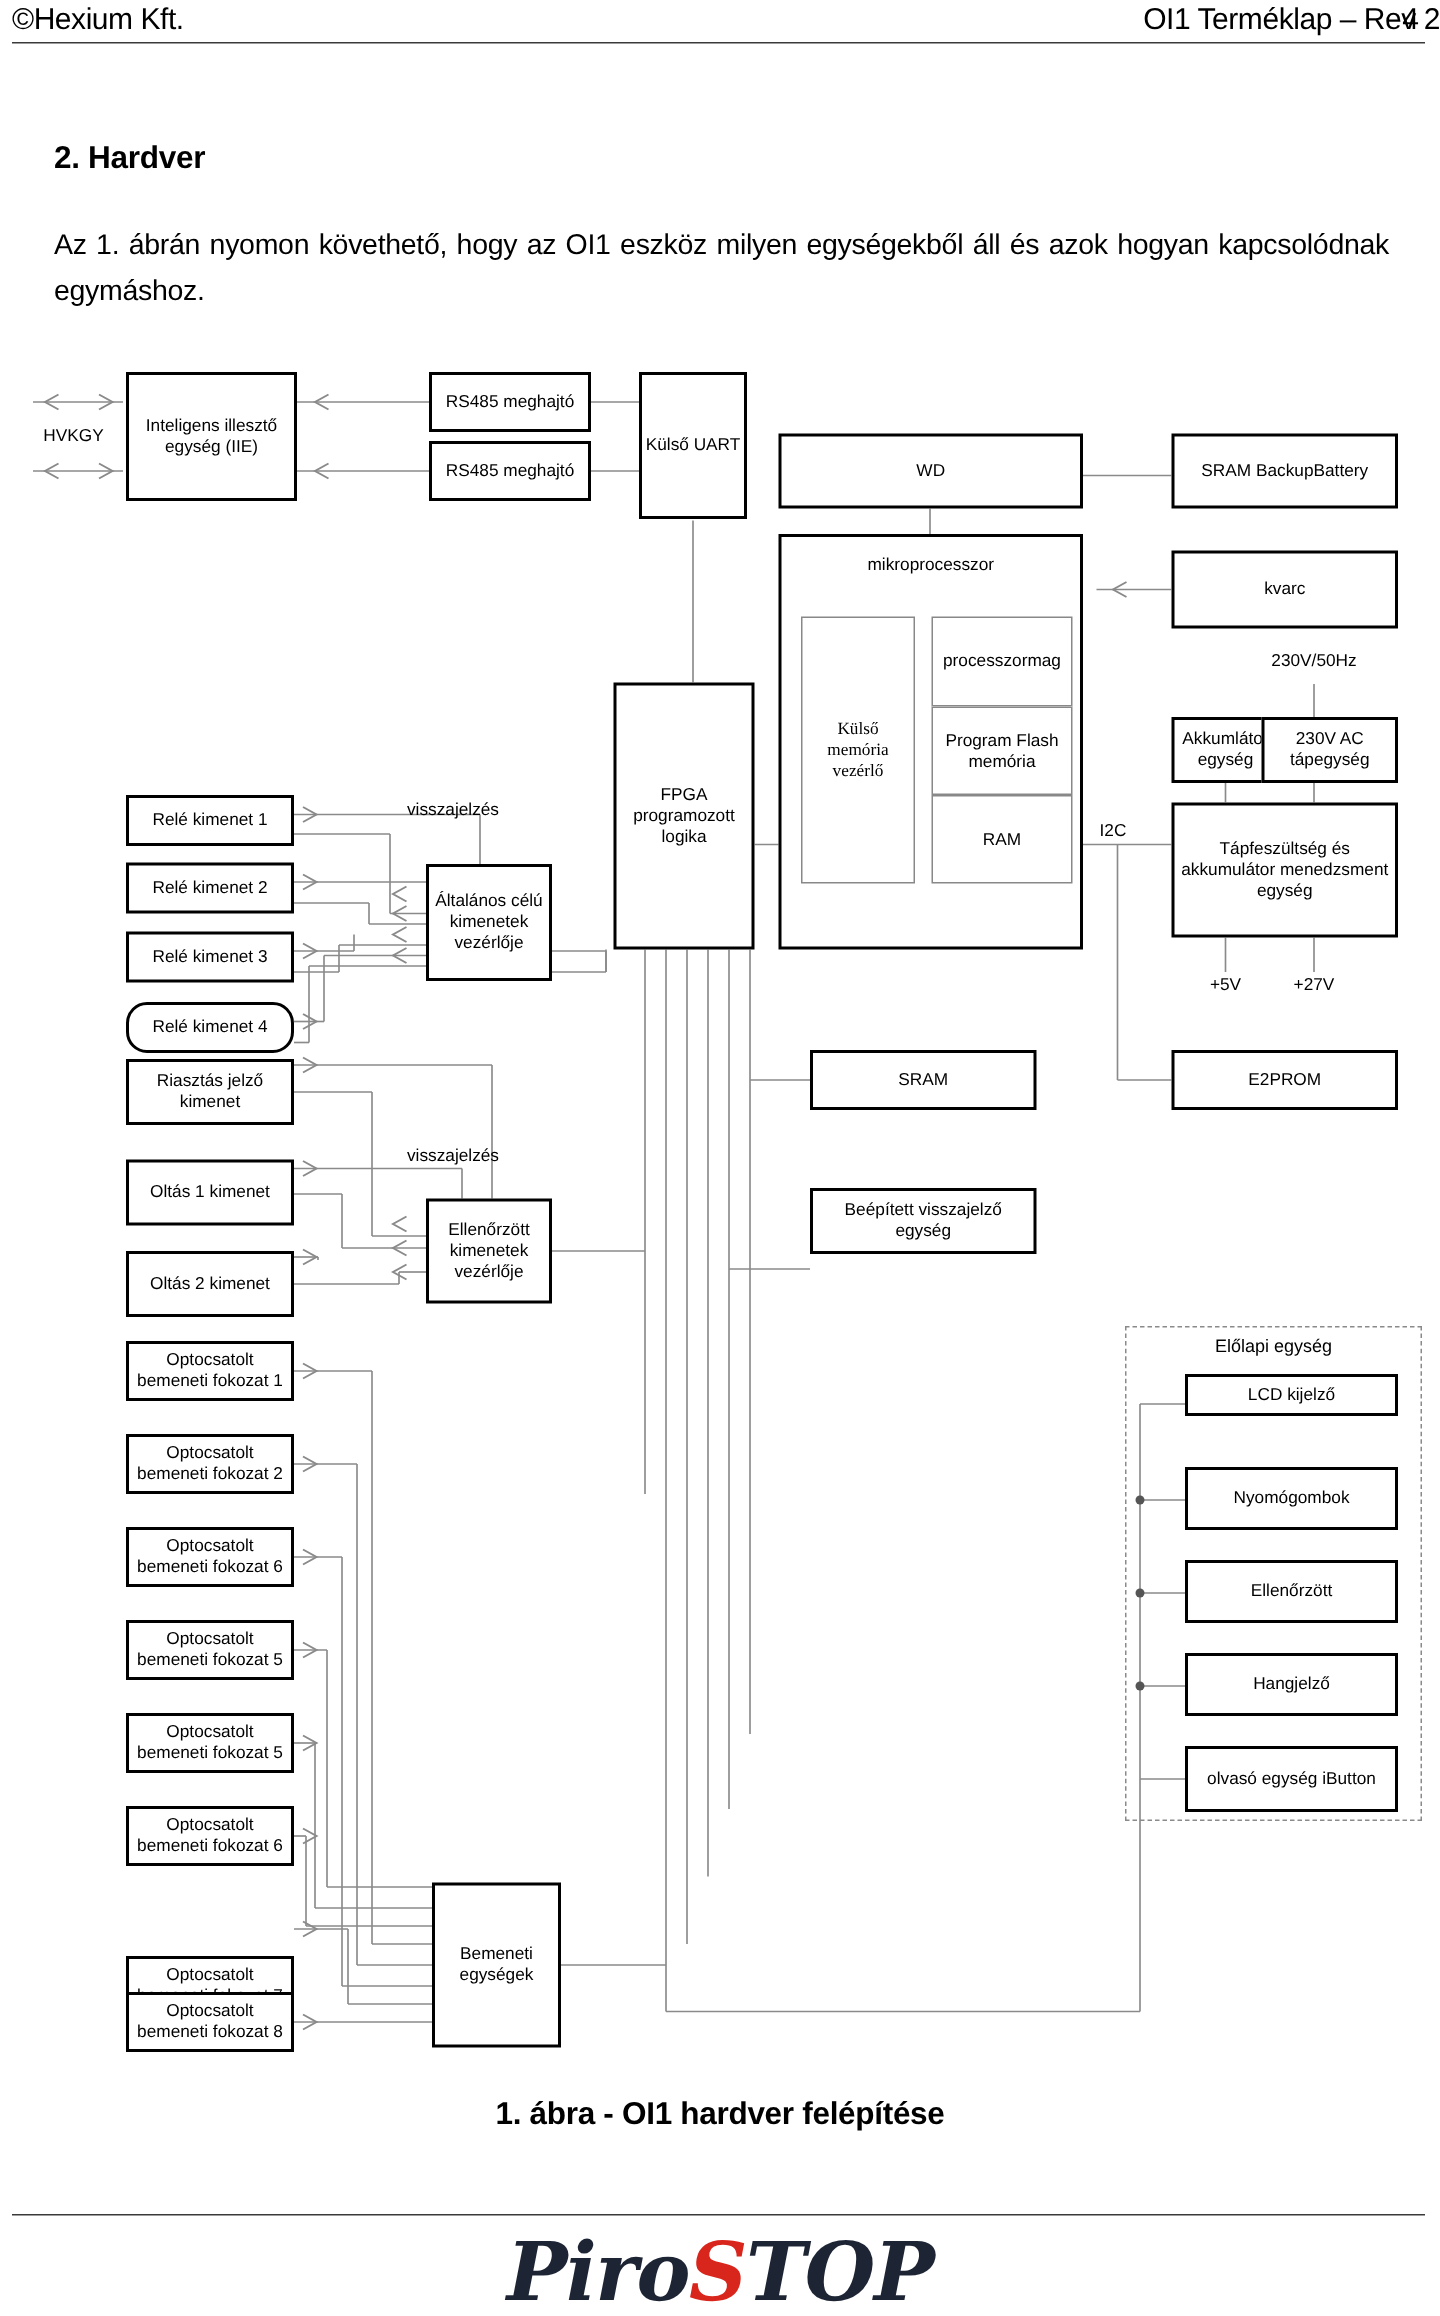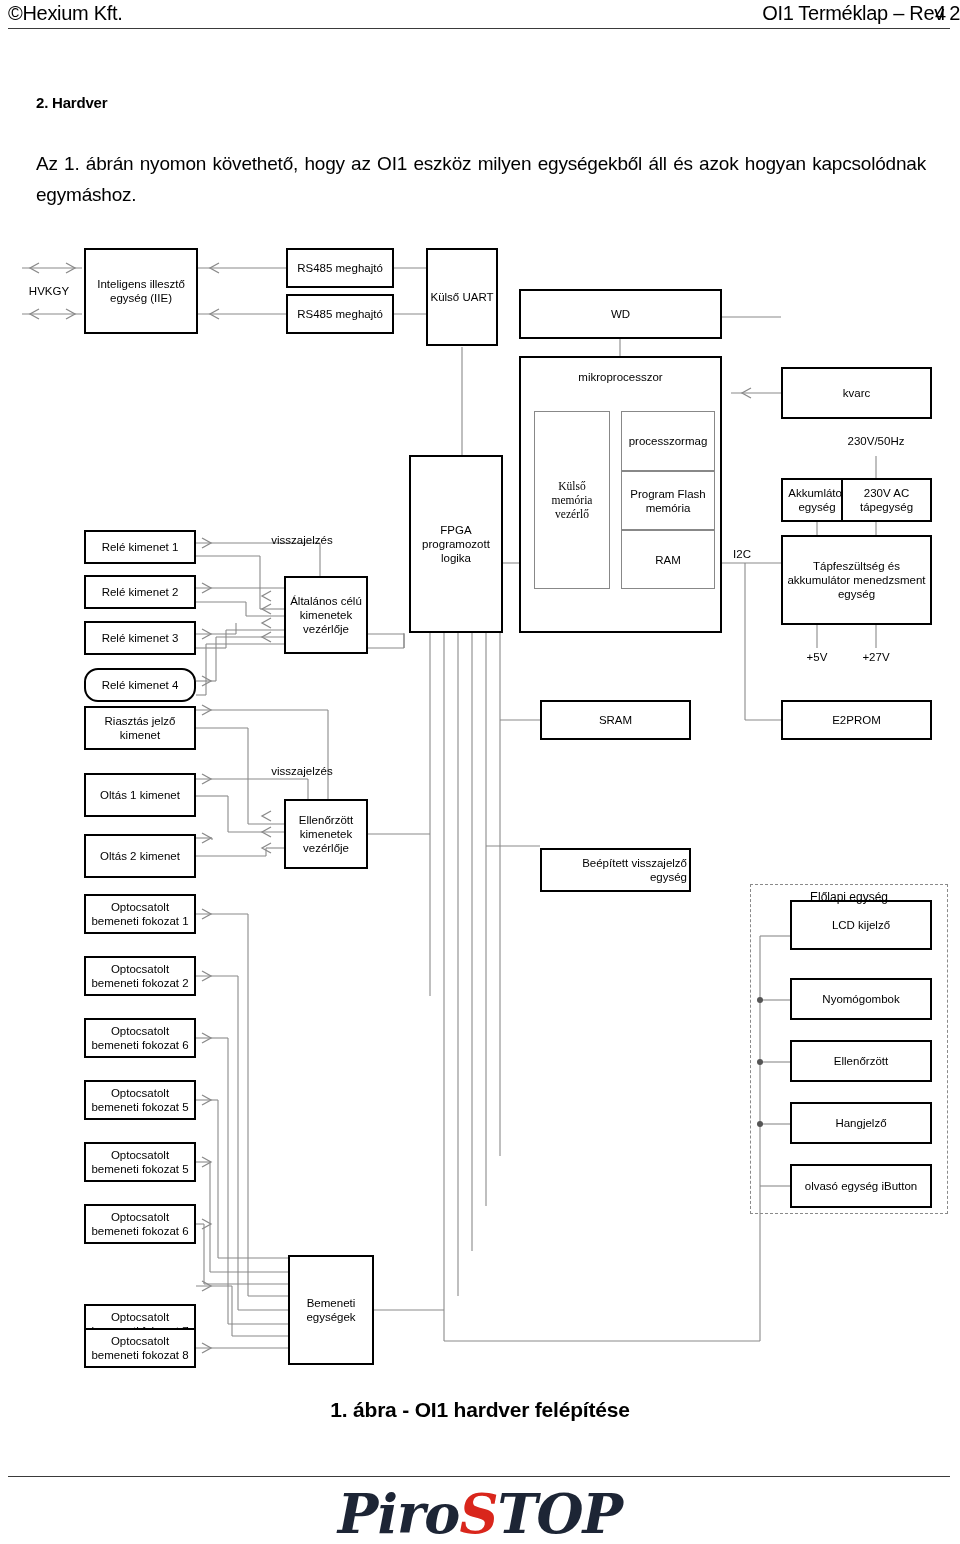--- a/index.html
+++ b/index.html
@@ -10,21 +10,21 @@
     color:#000;
   }
   
   #header{position:absolute;left:0;top:0;width:960px;height:30px;}
   #hdr-left{position:absolute;left:8px;top:2px;font-size:20px;letter-spacing:-0.3px;}
   #hdr-center{position:absolute;left:0;top:2px;width:960px;text-align:right;font-size:20px;letter-spacing:-0.3px;}
   #hdr-right{position:absolute;right:14px;top:2px;font-size:20px;}
   #hdr-rule{position:absolute;left:8px;top:28px;width:942px;height:0;border-top:1.6px solid #3a3a3a;}
 
   
-  #sec-title{position:absolute;left:36px;top:94px;font-size:15px;font-weight:bold;letter-spacing:-0.2px;}
+  #sec-title{position:absolute;left:36px;top:94px;font-size:21px;font-weight:bold;letter-spacing:-0.2px;}
   #para{position:absolute;left:36px;top:148px;width:890px;font-size:19px;line-height:31px;
         text-align:justify;letter-spacing:-0.2px;}
 
   
   #figure{position:absolute;left:0;top:236px;width:960px;height:1160px;}
   #svgwrap{position:absolute;left:0;top:0;width:960px;height:1160px;}
   svg{display:block;}
 
   .blk{position:absolute;box-sizing:border-box;border:2.6px solid #000;background:#fff;
        display:flex;align-items:center;justify-content:center;text-align:center;
@@ -266,20 +266,21 @@
   <div class="lbl" style="left:724px;top:311px;width:36px;">I2C</div>
   <div class="lbl" style="left:824px;top:198px;width:104px;">230V/50Hz</div>
   <div class="lbl" style="left:790px;top:414px;width:54px;">+5V</div>
   <div class="lbl" style="left:849px;top:414px;width:54px;">+27V</div>
 
   <div class="blk" style="left:84px;top:12px;width:114px;height:86px;">Inteligens illesztő egység (IIE)</div>
   <div class="blk" style="left:286px;top:12px;width:108px;height:40px;">RS485 meghajtó</div>
   <div class="blk" style="left:286px;top:58px;width:108px;height:40px;">RS485 meghajtó</div>
   <div class="blk" style="left:426px;top:12px;width:72px;height:98px;">Külső UART</div>
   <div class="blk" style="left:519px;top:53px;width:203px;height:50px;">WD</div>
+  <div class="blk" style="left:781px;top:53px;width:151px;height:50px;">SRAM BackupBattery</div>
 
   <div class="blk" style="left:519px;top:120px;width:203px;height:277px;align-items:flex-start;padding-top:12px;">mikroprocesszor</div>
   <div class="blk" style="left:781px;top:131px;width:151px;height:52px;">kvarc</div>
 
   <div class="blk" style="left:409px;top:219px;width:94px;height:178px;">FPGA programozott logika</div>
 
   <div class="blk thin" style="left:534px;top:175px;width:76px;height:178px;font-family:Liberation Serif, serif;">Külső memória vezérlő</div>
   <div class="blk thin" style="left:621px;top:175px;width:94px;height:60px;">processzormag</div>
   <div class="blk thin" style="left:621px;top:235px;width:94px;height:59px;">Program Flash memória</div>
   <div class="blk thin" style="left:621px;top:294px;width:94px;height:59px;">RAM</div>
@@ -294,35 +295,35 @@
   <div class="blk" style="left:84px;top:432px;width:112px;height:34px;border-radius:14px;">Relé kimenet 4</div>
   <div class="blk" style="left:284px;top:340px;width:84px;height:78px;">Általános célú kimenetek vezérlője</div>
 
   <div class="blk" style="left:84px;top:470px;width:112px;height:44px;">Riasztás jelző kimenet</div>
   <div class="blk" style="left:84px;top:537px;width:112px;height:44px;">Oltás 1 kimenet</div>
   <div class="blk" style="left:84px;top:598px;width:112px;height:44px;">Oltás 2 kimenet</div>
   <div class="blk" style="left:284px;top:563px;width:84px;height:70px;">Ellenőrzött kimenetek vezérlője</div>
 
   <div class="blk" style="left:540px;top:464px;width:151px;height:40px;">SRAM</div>
   <div class="blk" style="left:781px;top:464px;width:151px;height:40px;">E2PROM</div>
-  <div class="blk" style="left:540px;top:612px;width:151px;height:44px;text-align:right;">Beépített visszajelző egység</div>
+  <div class="blk" style="left:540px;top:556px;width:151px;height:44px;">Beépített visszajelző egység</div>
 
   <div class="blk" style="left:84px;top:658px;width:112px;height:40px;">Optocsatolt bemeneti fokozat 1</div>
   <div class="blk" style="left:84px;top:720px;width:112px;height:40px;">Optocsatolt bemeneti fokozat 2</div>
   <div class="blk" style="left:84px;top:782px;width:112px;height:40px;">Optocsatolt bemeneti fokozat 6</div>
   <div class="blk" style="left:84px;top:844px;width:112px;height:40px;">Optocsatolt bemeneti fokozat 5</div>
   <div class="blk" style="left:84px;top:906px;width:112px;height:40px;">Optocsatolt bemeneti fokozat 5</div>
   <div class="blk" style="left:84px;top:968px;width:112px;height:40px;">Optocsatolt bemeneti fokozat 6</div>
   <div class="blk" style="left:84px;top:1030px;width:112px;height:40px;margin-top:38px;">Optocsatolt bemeneti fokozat 7</div>
   <div class="blk" style="left:84px;top:1092px;width:112px;height:40px;">Optocsatolt bemeneti fokozat 8</div>
   <div class="blk" style="left:288px;top:1019px;width:86px;height:110px;">Bemeneti egységek</div>
 
   <div class="grp" style="left:750px;top:648px;width:198px;height:330px;"></div>
   <div class="grp-title" style="left:750px;top:654px;width:198px;text-align:center;">Előlapi egység</div>
-  <div class="blk" style="left:790px;top:664px;width:142px;height:50px;">LCD kijelző</div>
+  <div class="blk" style="left:790px;top:680px;width:142px;height:28px;">LCD kijelző</div>
   <div class="blk" style="left:790px;top:742px;width:142px;height:42px;">Nyomógombok</div>
   <div class="blk" style="left:790px;top:804px;width:142px;height:42px;">Ellenőrzött</div>
   <div class="blk" style="left:790px;top:866px;width:142px;height:42px;">Hangjelző</div>
   <div class="blk" style="left:790px;top:928px;width:142px;height:44px;">olvasó egység iButton</div>
 
 </div>
 
 <div id="caption">1. ábra - OI1 hardver felépítése</div>
 <div id="foot-rule"></div>
 <div id="logo"><span class="dark">Piro</span><span class="red">S</span><span class="dark">TOP</span></div>

